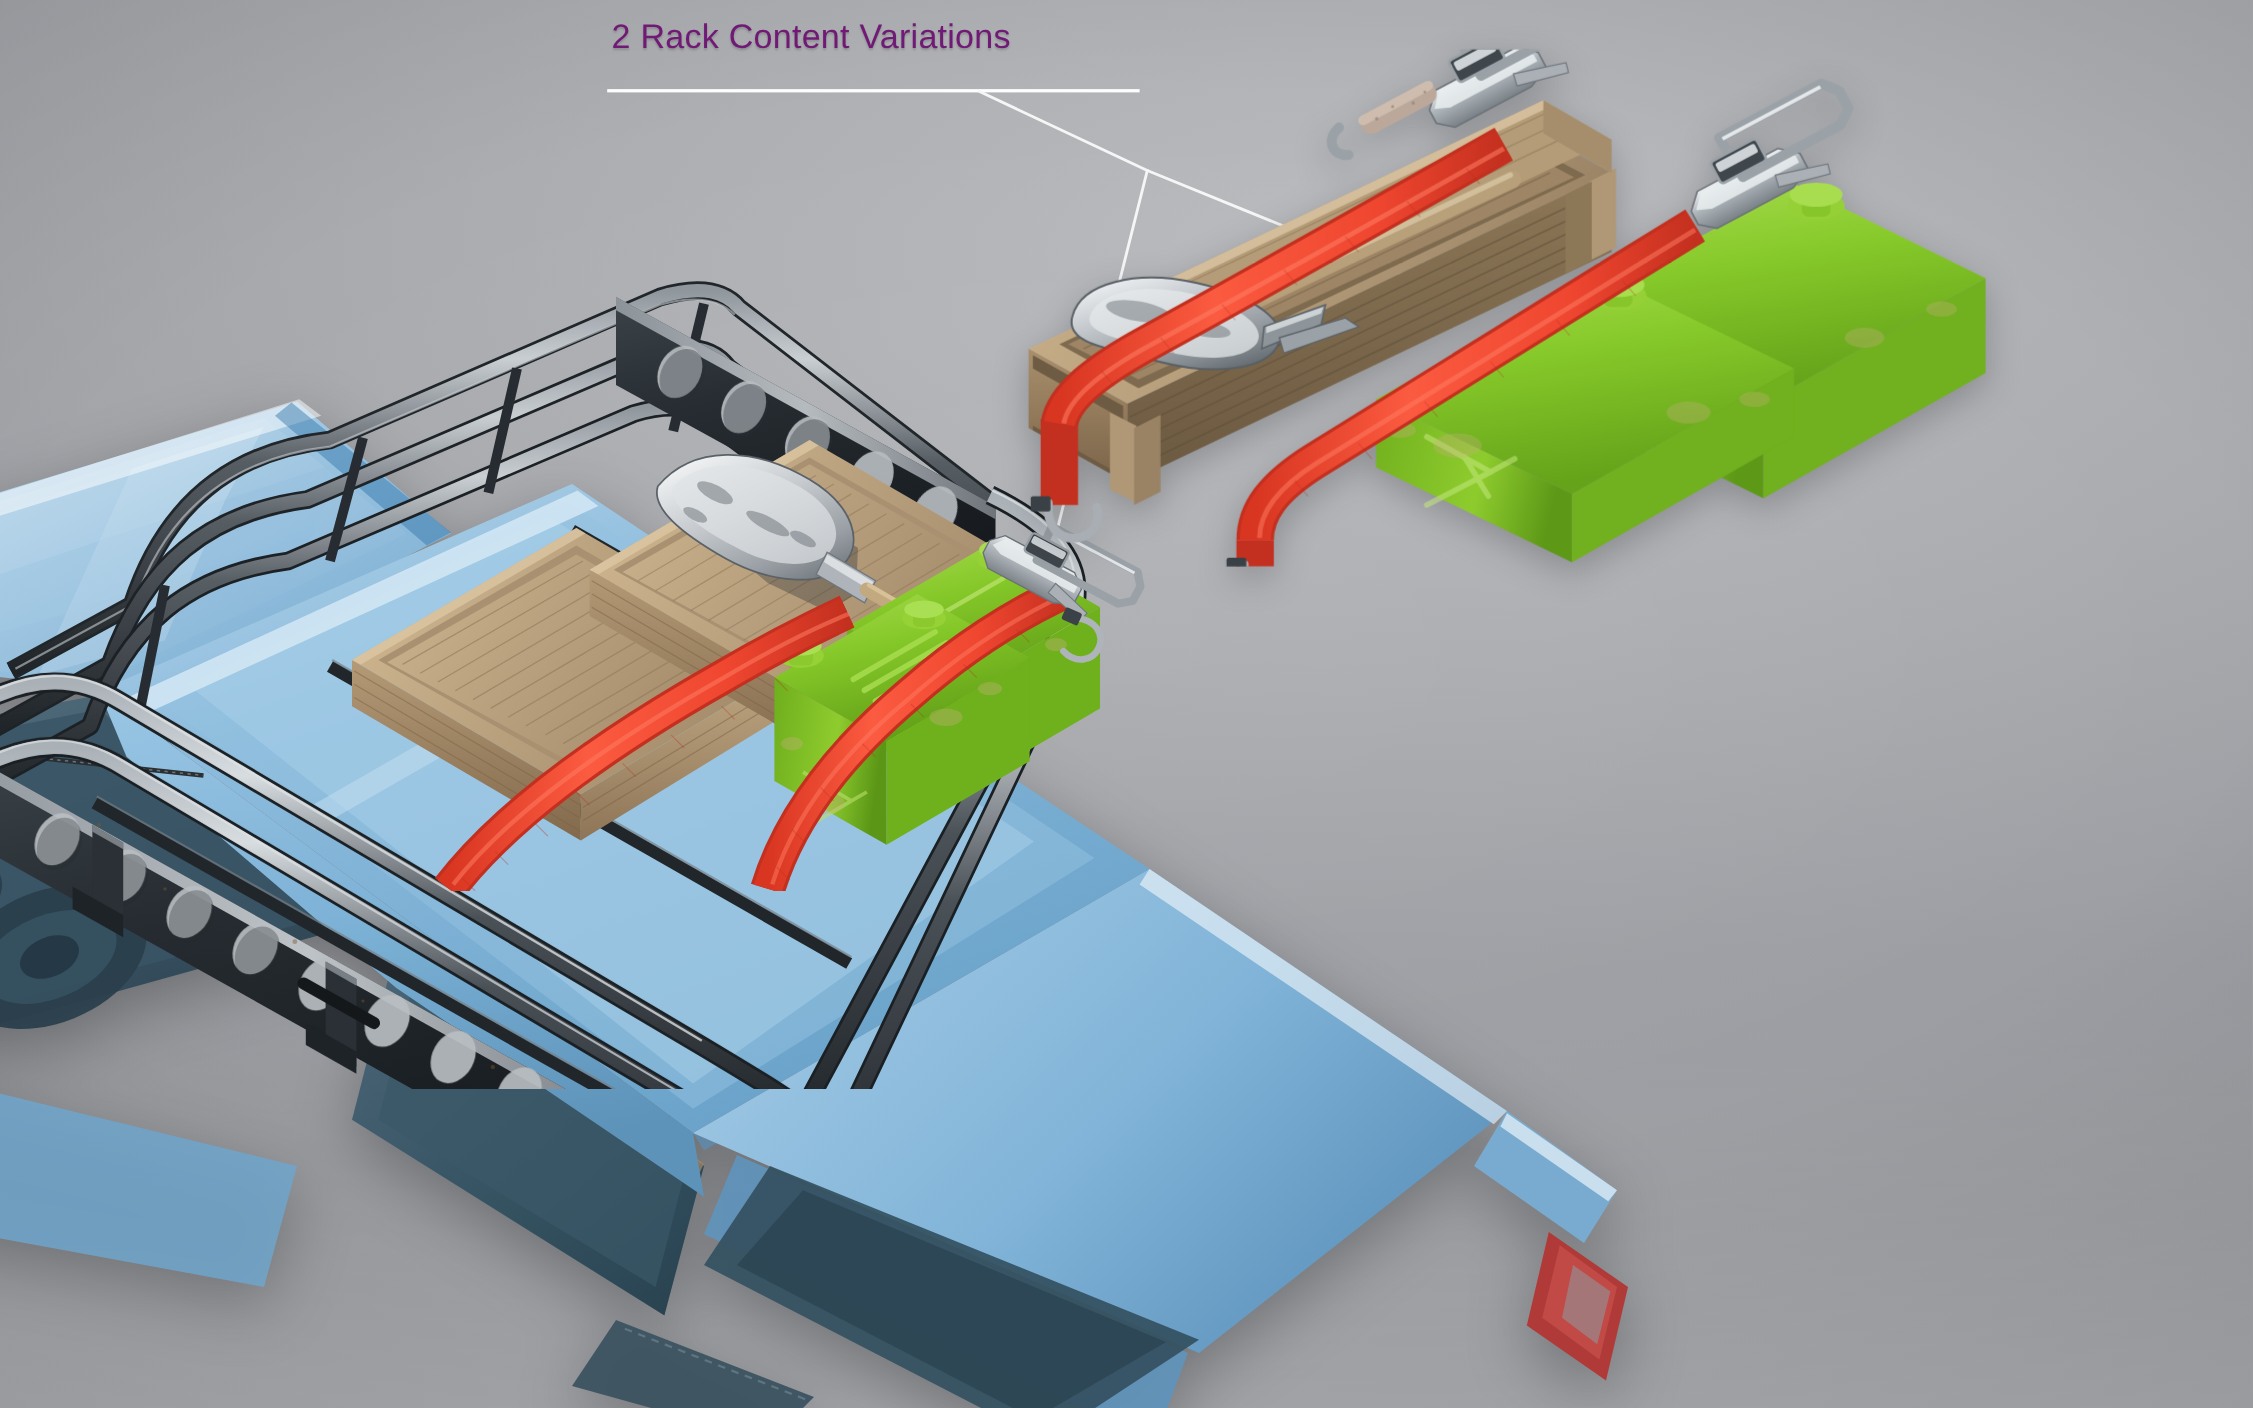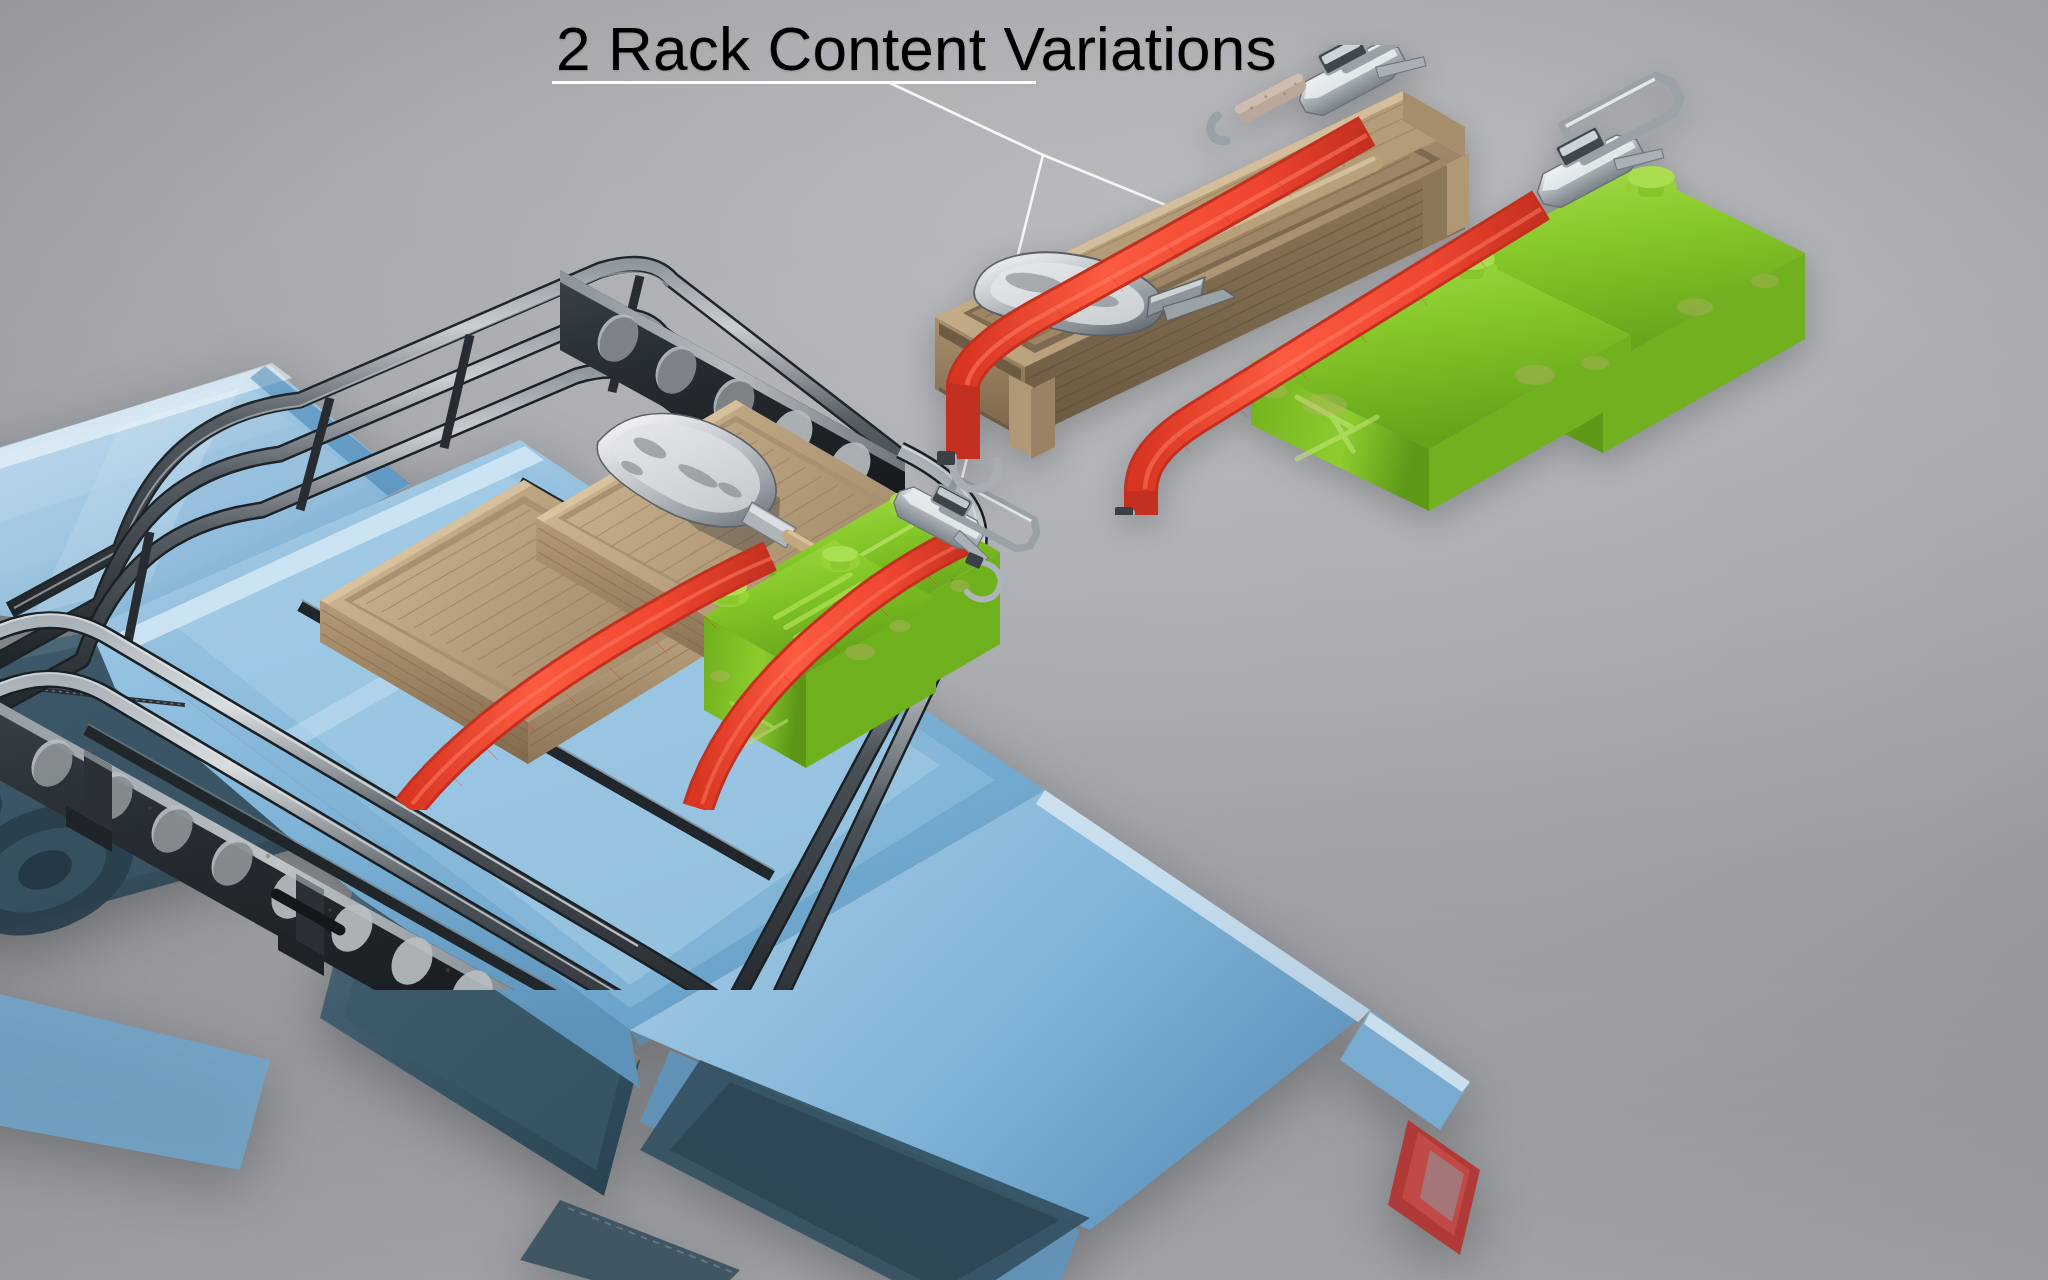--- a/index.html
+++ b/index.html
@@ -22,21 +22,21 @@
       radial-gradient(ellipse 90% 70% at 50% 45%, rgba(255,255,255,0.06) 0%, rgba(0,0,0,0.0) 55%, rgba(0,0,0,0.10) 100%);
   }
   .bg-floor {
     position:absolute; left:0; right:0; bottom:0; height:420px;
     background:linear-gradient(to bottom, rgba(150,152,156,0) 0%, rgba(168,170,174,0.55) 60%, rgba(176,178,182,0.8) 100%);
   }
 
   
   .title-wrap { position:absolute; left:556px; top:18px; }
   .title {
-    font-size:62px; font-weight:400; color:#000000; letter-spacing:0.2px;
+    font-size:31px; font-weight:400; color:#701a75; letter-spacing:0.2px;
     line-height:1.0; white-space:nowrap;
     text-shadow:0 1px 2px rgba(0,0,0,0.18);
   }
   .title-rule {
     position:absolute; left:-4px; top:63px; width:484px; height:3px;
     background:#fdfdfd;
   }
 
   
   .leaders { position:absolute; inset:0; pointer-events:none; }

